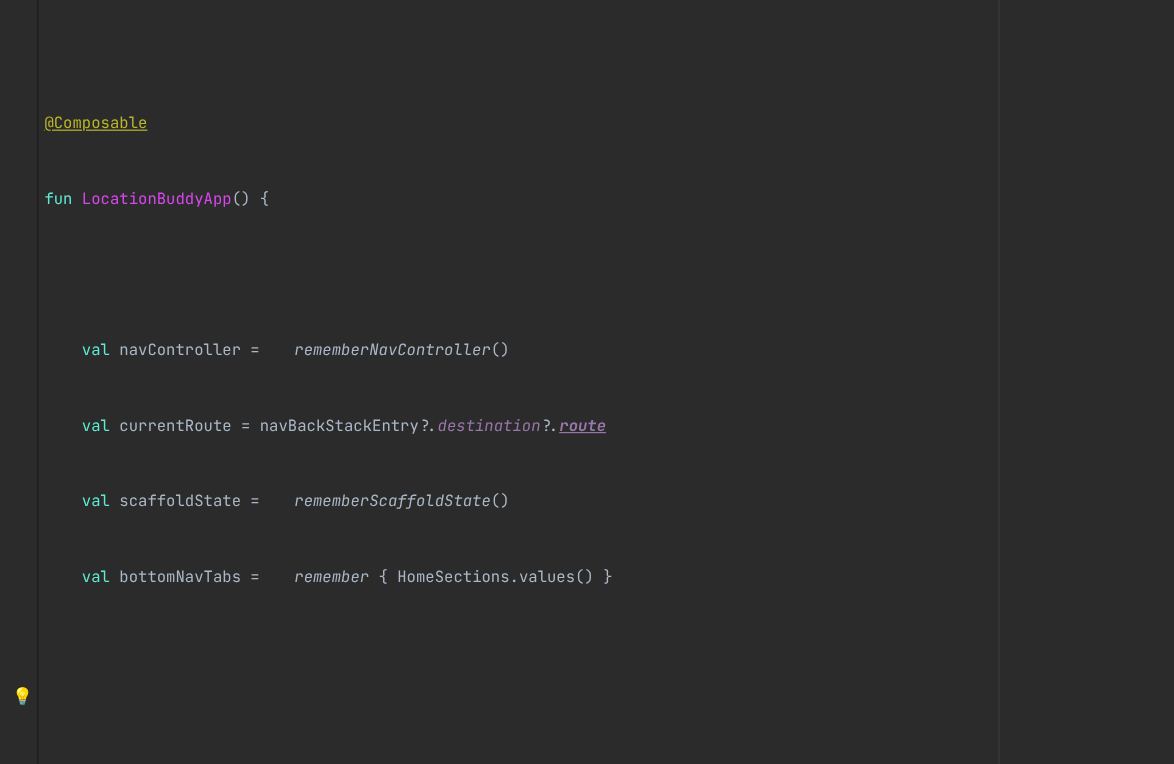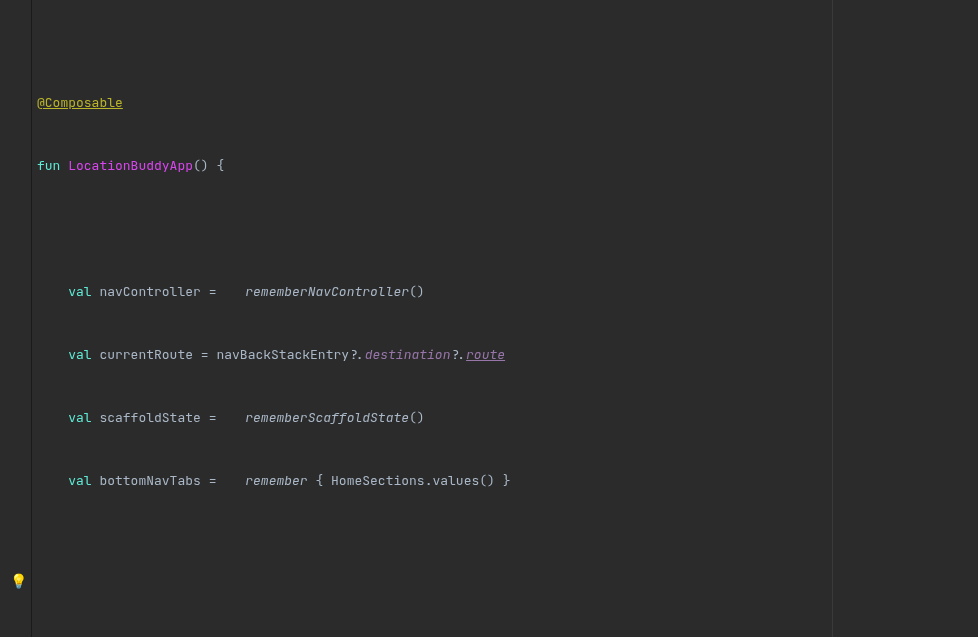--- a/index.html
+++ b/index.html
@@ -48,21 +48,21 @@
       right: 145px;
       top: 0;
       bottom: 0;
       width: 1px;
       background: #3a3a3a;
     }
     .annotation { color: #bbb529; text-decoration: underline; }
     .keyword { color: #5eead4; margin-top: 36px; }
     .fn-name { color: #d946ef; }
     .italic-fn { color: #a9b7c6; font-style: italic; margin-left: 21px; }
-    .underline { text-decoration: underline; }
+    .underline { text-decoration: underline; font-weight: bold; }
     .purple { color: #9876aa; font-style: italic; }
   </style>
 </head>
 <body>
 
 <div class="gutter">
   <span class="lightbulb">💡</span>
 </div>
 
 <div class="code-area">

